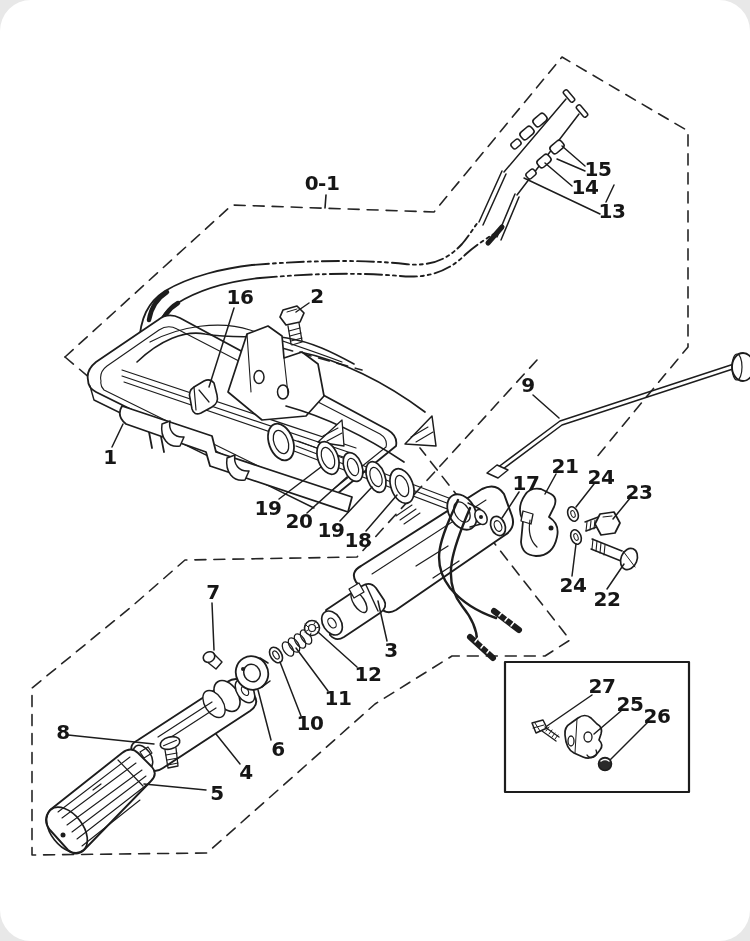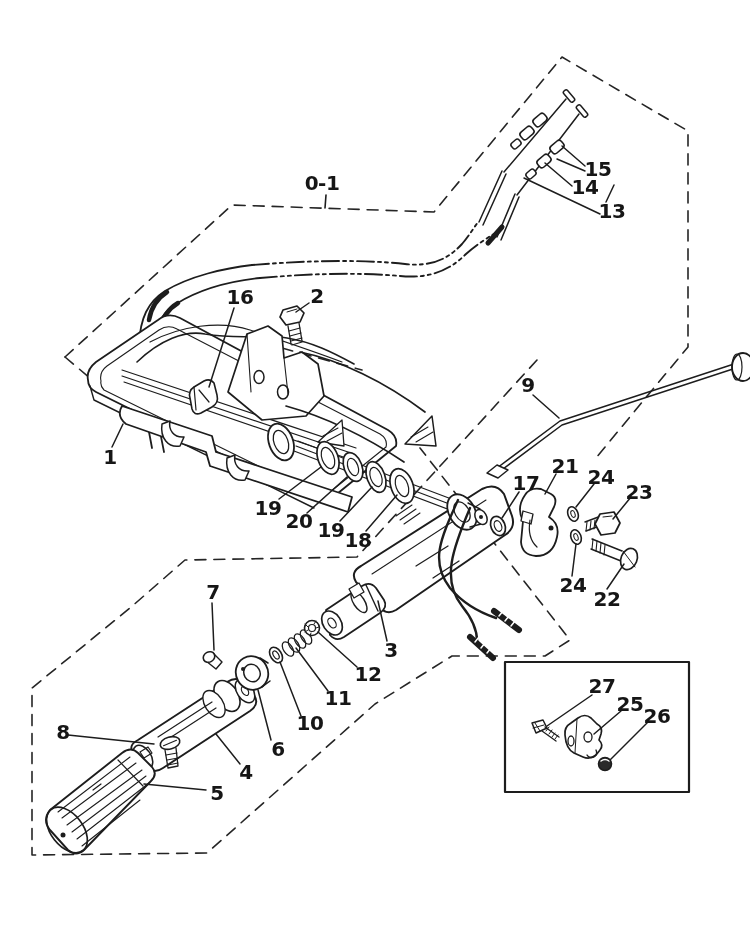--- a/index.html
+++ b/index.html
@@ -1,17 +1,17 @@
 <!DOCTYPE html>
 <html><head>
 <meta charset="utf-8">
 <style>
   html,body{margin:0;padding:0;background:#e8e8e8;}
   .stage{width:750px;height:941px;background:#ffffff;position:relative;margin:0 auto;
-         font-family:"DejaVu Sans","Liberation Sans",sans-serif;overflow:hidden;}
+         font-family:"DejaVu Sans","Liberation Sans",sans-serif;overflow:hidden;border-radius:31px;}
   svg{display:block}
   svg *{stroke-linecap:round;stroke-linejoin:round;}
   .ln{fill:none;stroke:#1d1d1d;}
   .fw{fill:#ffffff;stroke:#1d1d1d;}
   .dash{fill:none;stroke:#252525;stroke-width:1.6;stroke-dasharray:11 8;}
   .dashdot{fill:none;stroke:#1d1d1d;stroke-width:1.9;stroke-dasharray:17 4 3 4 3 4;}
   .lead{fill:none;stroke:#1d1d1d;stroke-width:1.5;}
   .lbl{fill:#161616;font-weight:bold;font-size:20px;letter-spacing:-0.5px;}
   .w10{stroke-width:1.0}.w11{stroke-width:1.1}.w12{stroke-width:1.2}.w13{stroke-width:1.3}
   .w14{stroke-width:1.4}.w15{stroke-width:1.5}.w16{stroke-width:1.6}.w17{stroke-width:1.7}

